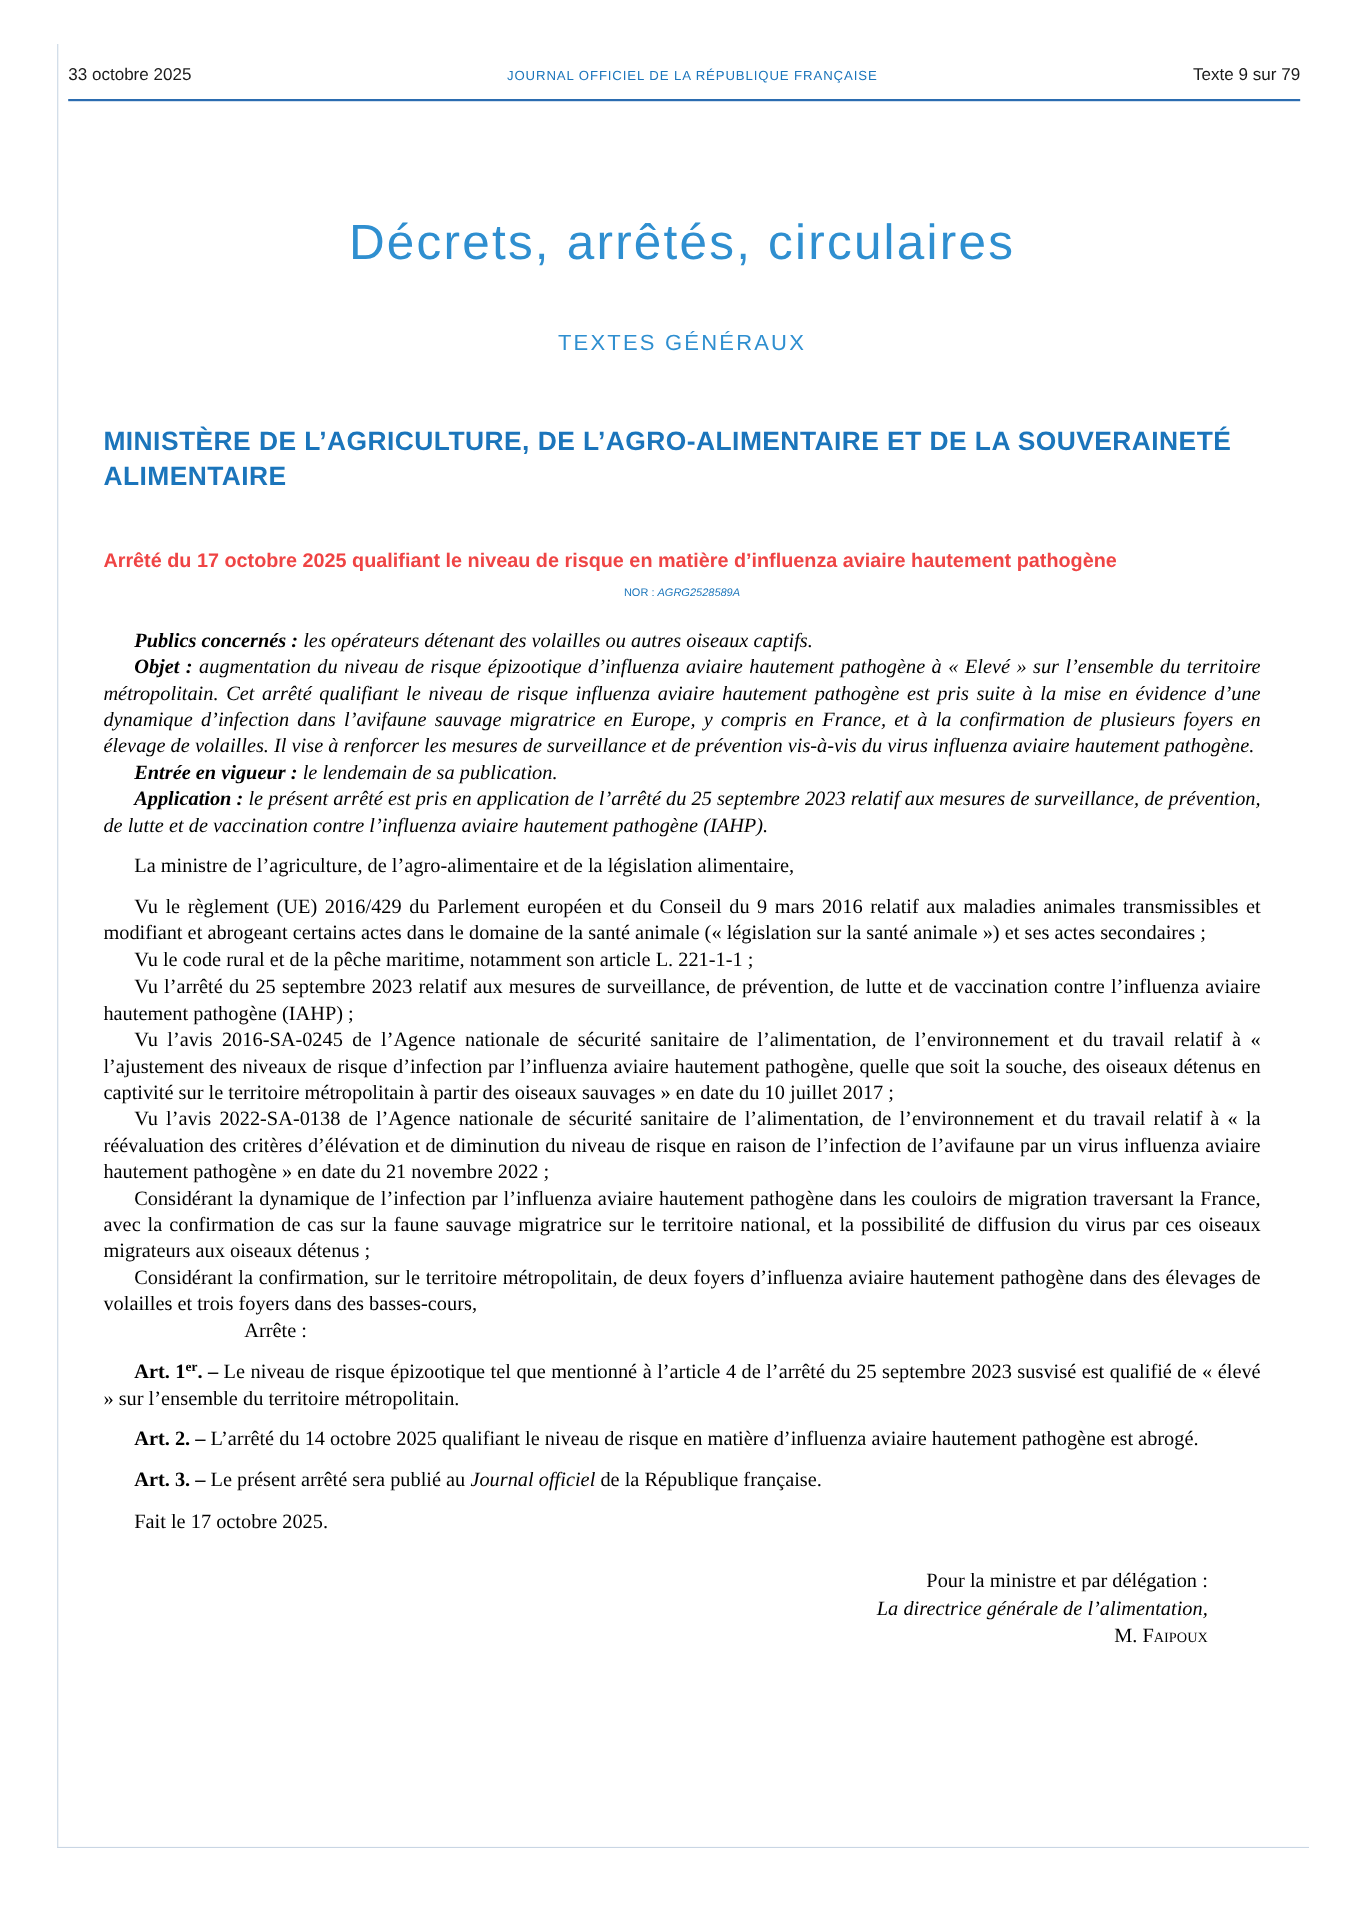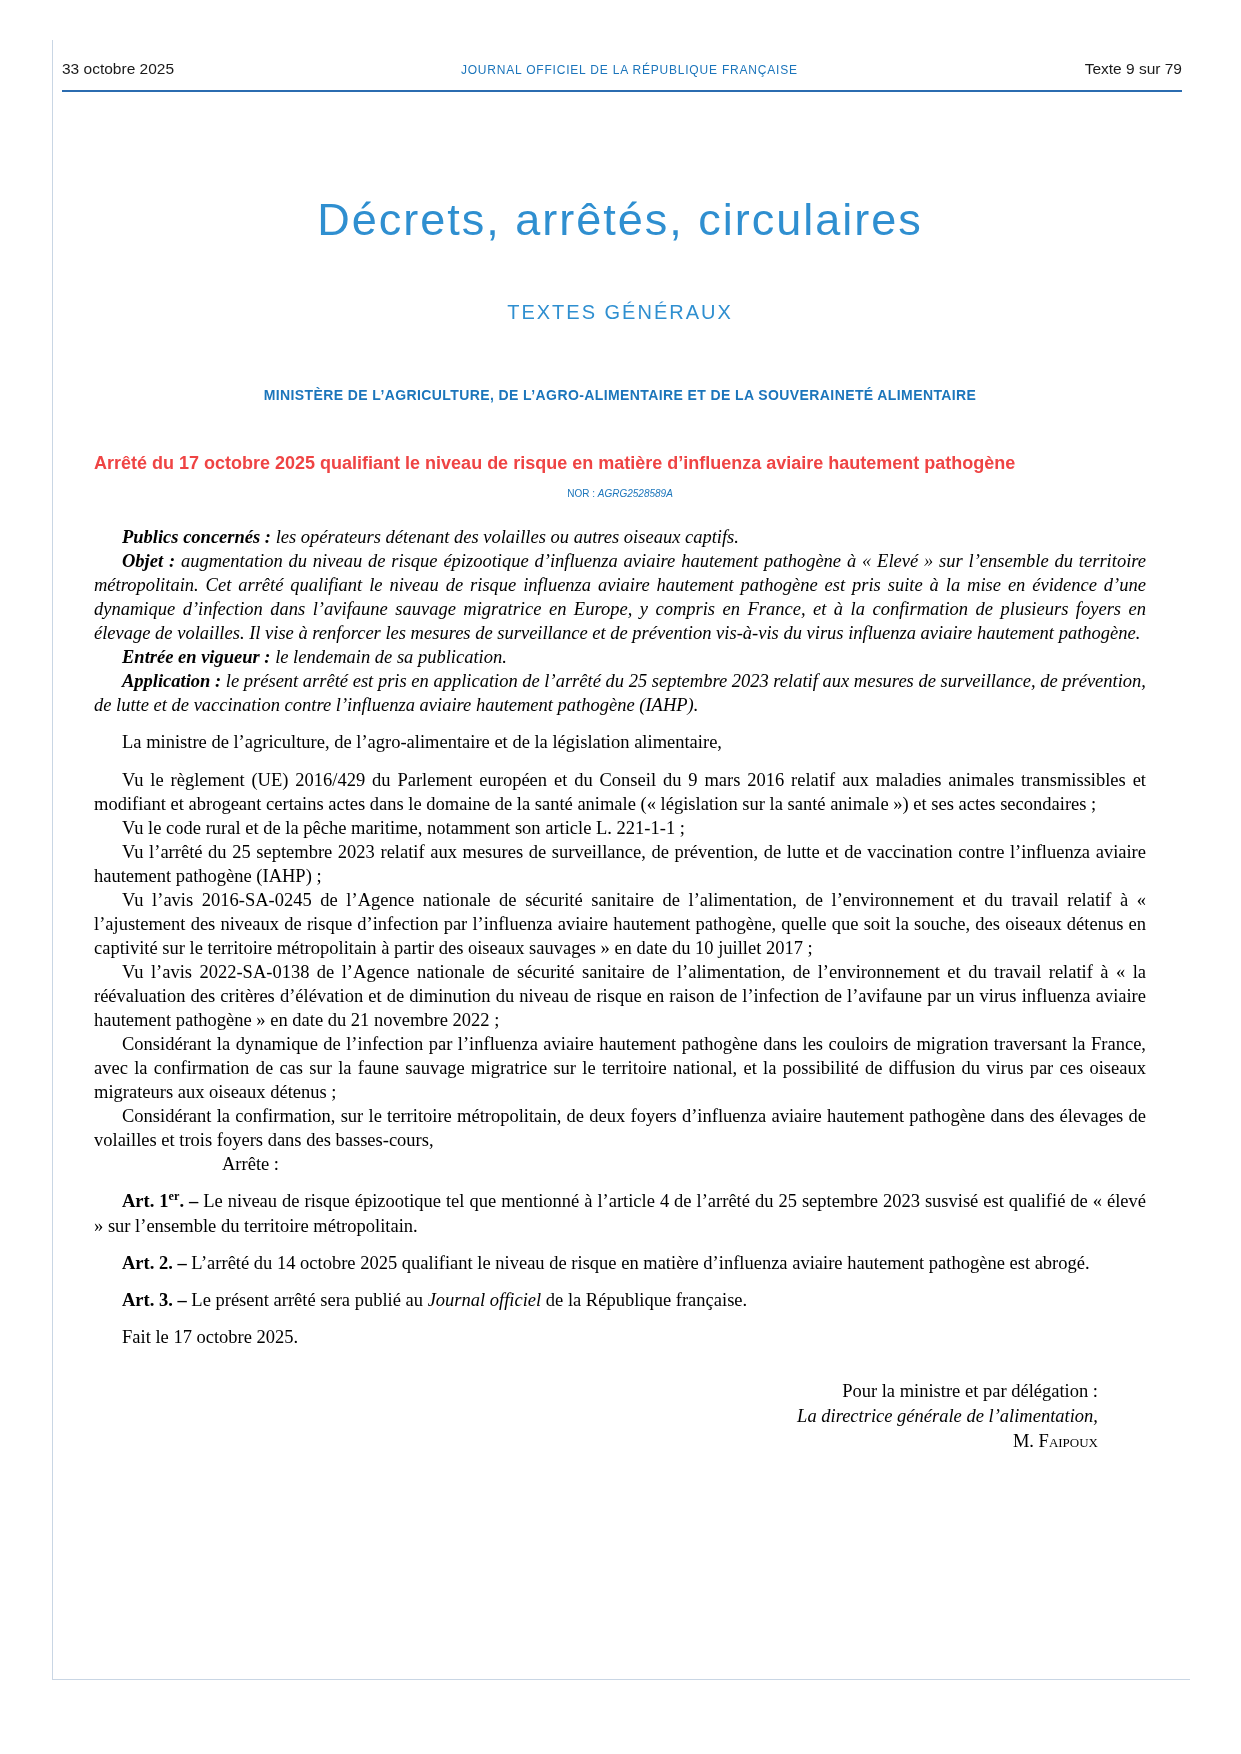--- a/index.html
+++ b/index.html
@@ -76,24 +76,24 @@
     margin: 55px 0 0 0;
     text-align: center;
     font-family: "Liberation Sans", sans-serif;
     font-weight: 400;
     font-size: 20px;
     letter-spacing: 2px;
     color: #2f8fd0;
   }
   h3.ministry {
     margin: 62px 0 0 0;
-    text-align: center;
+    text-align: left;
     font-family: "Liberation Sans", sans-serif;
     font-weight: bold;
-    font-size: 14px;
+    font-size: 24px;
     letter-spacing: 0.4px;
     line-height: 1.35;
     color: #1b75bb;
   }
   h4.decree-title {
     margin: 46px 0 0 0;
     font-family: "Liberation Sans", sans-serif;
     font-weight: bold;
     font-size: 18px;
     line-height: 1.4;

